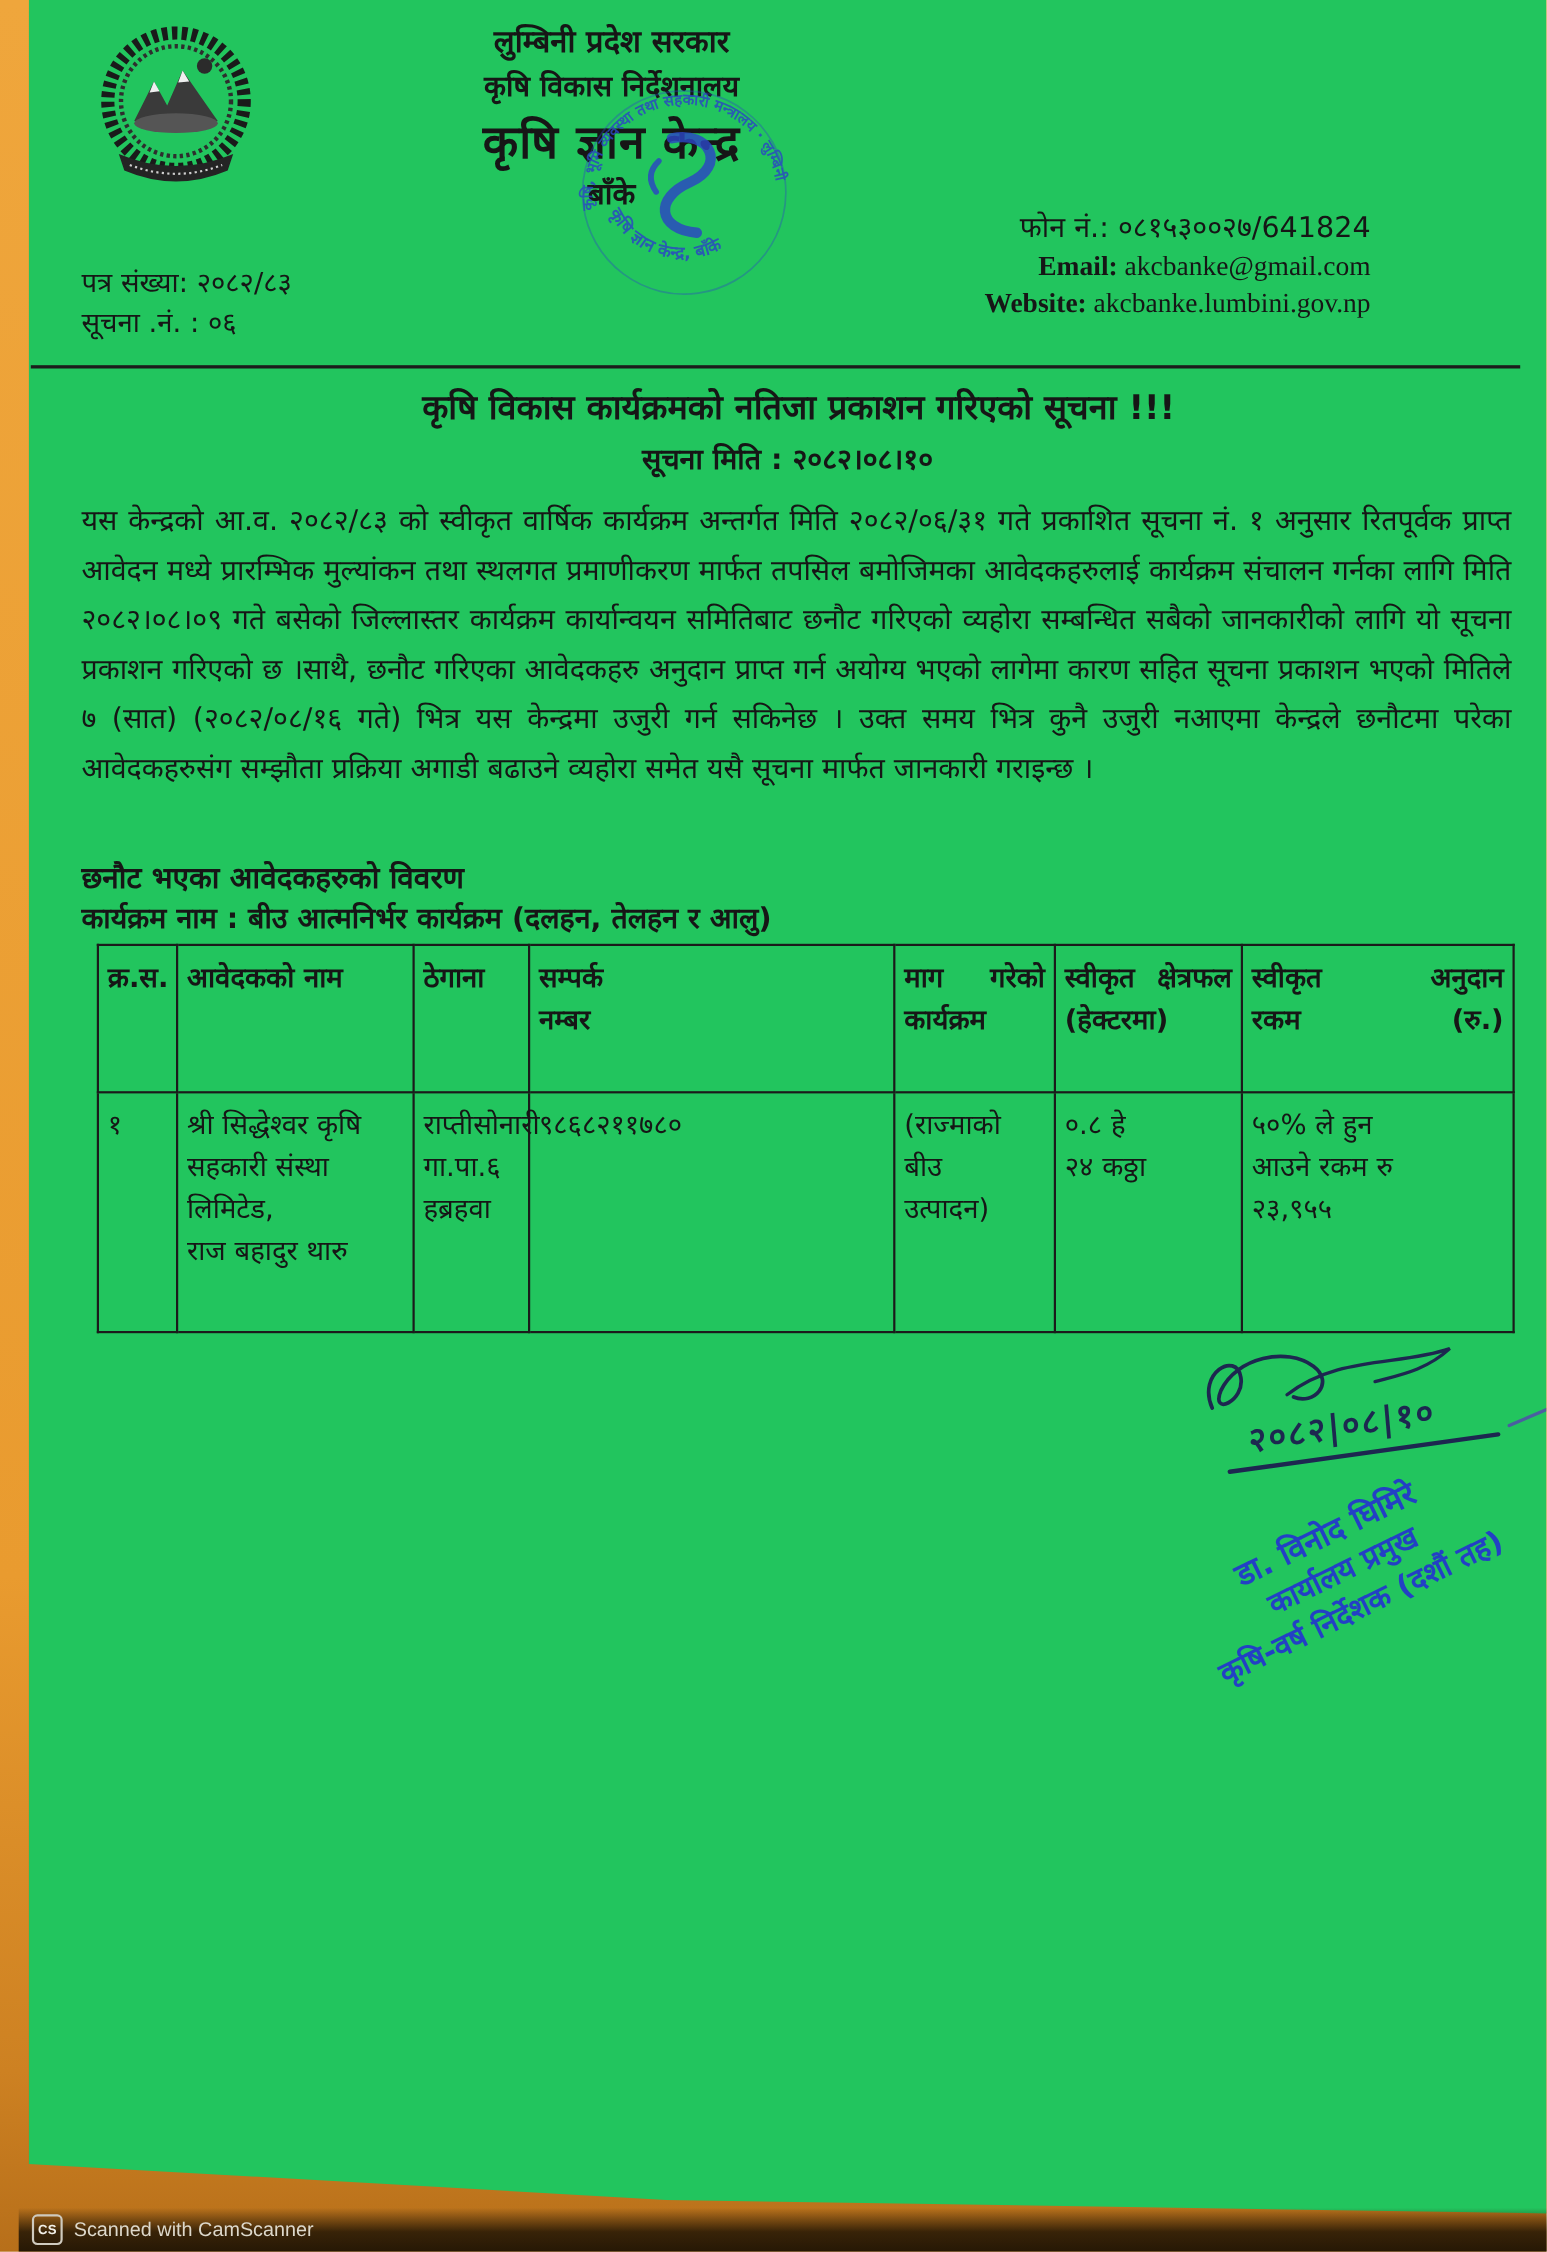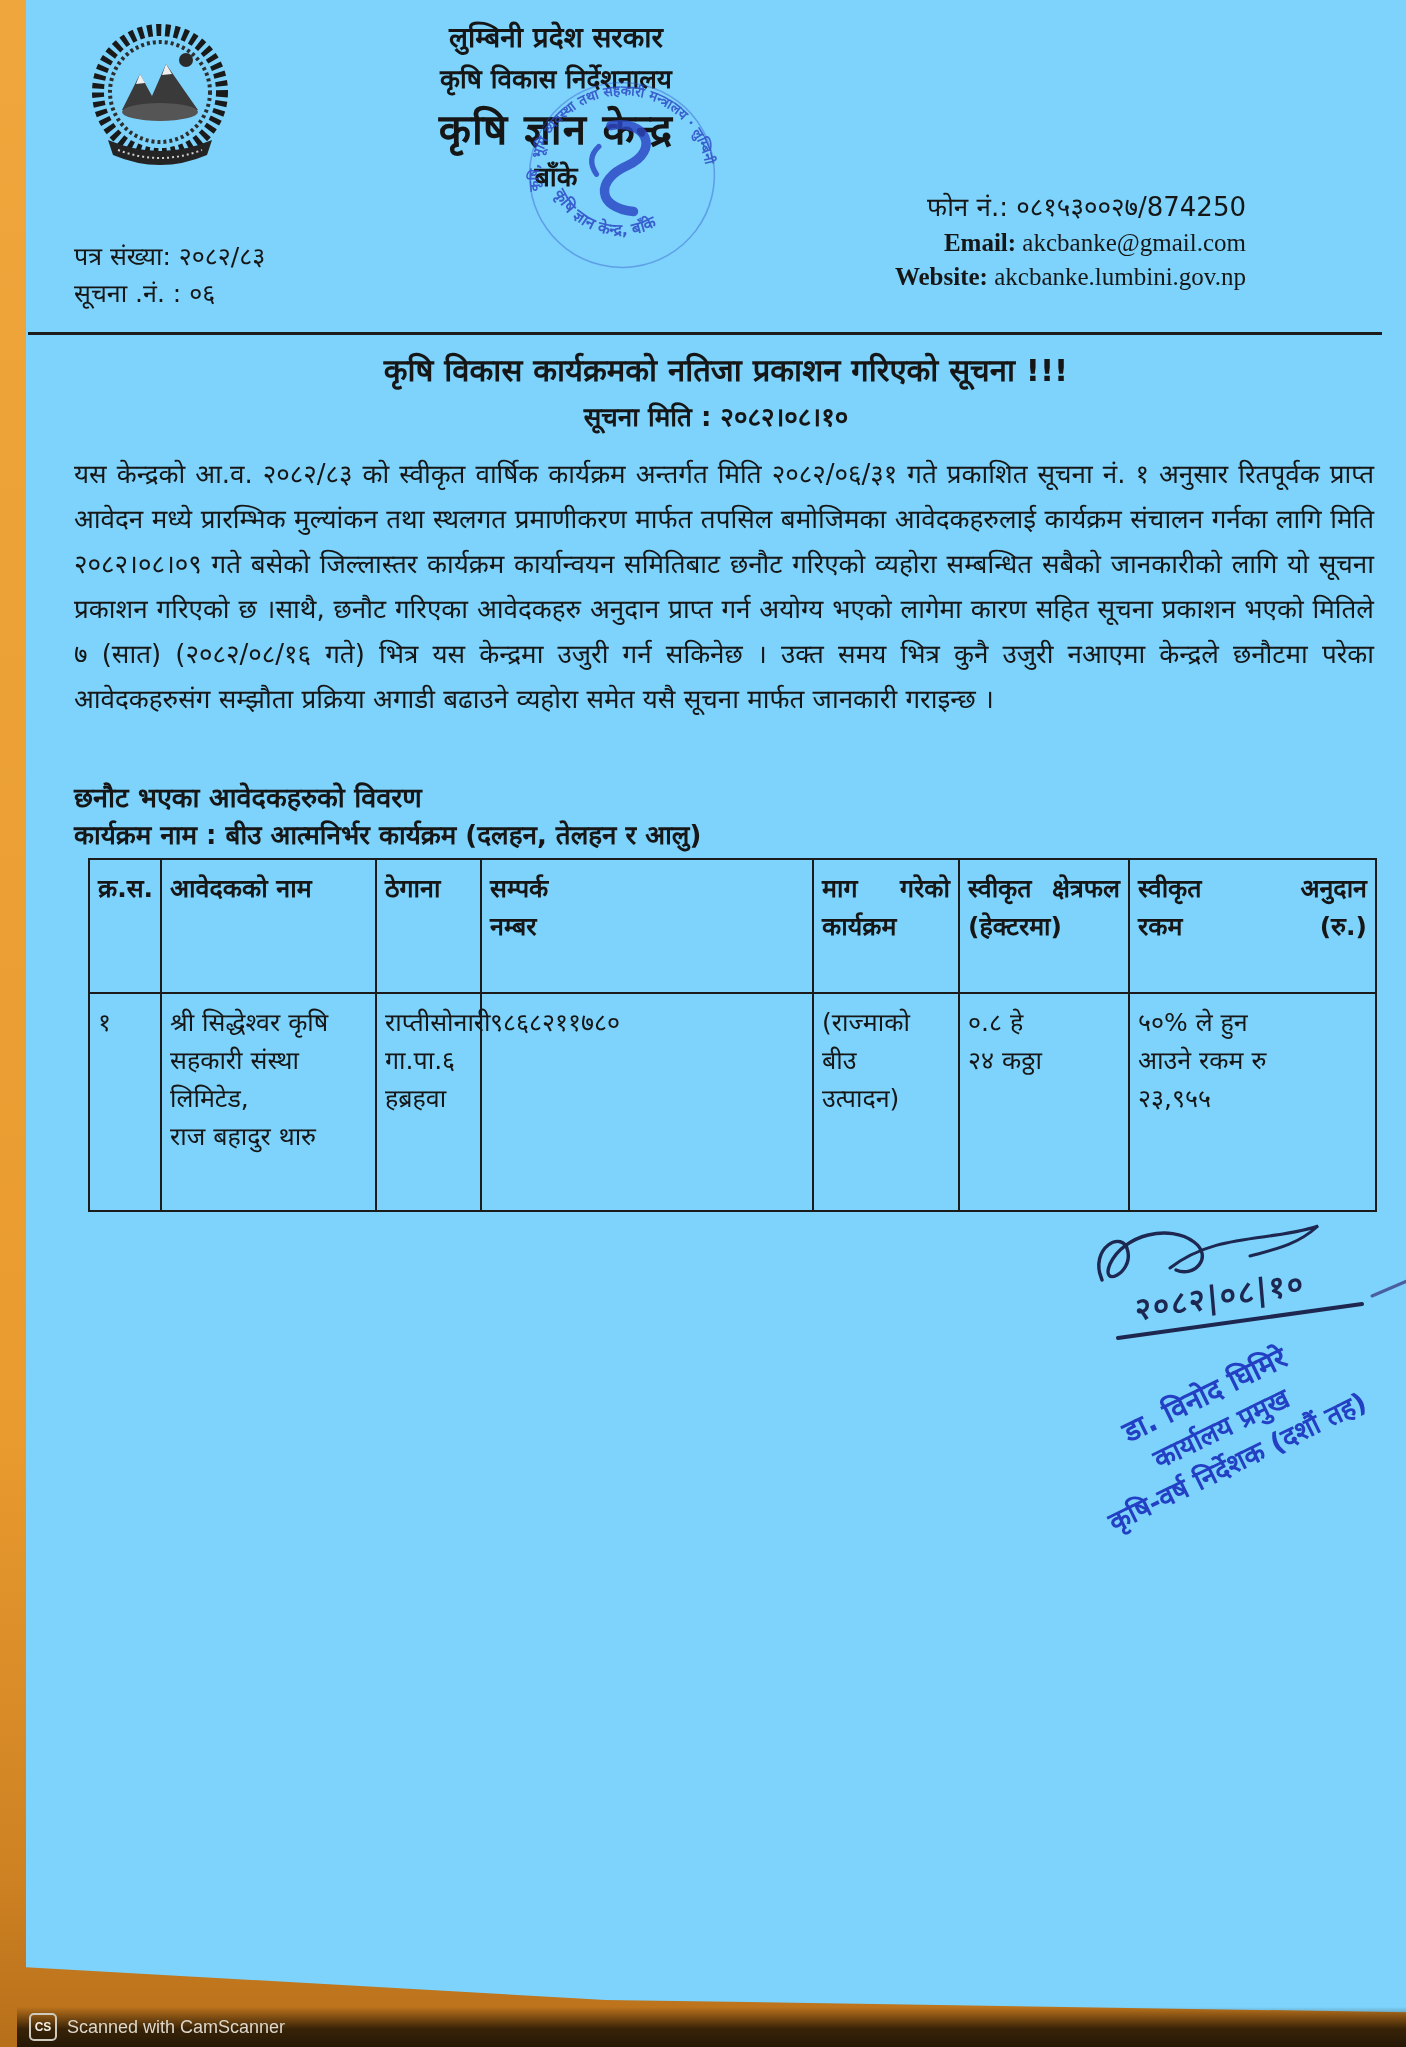--- a/index.html
+++ b/index.html
@@ -3,21 +3,21 @@
 <meta charset="utf-8">
 <style>
   html,body{margin:0;padding:0;}
   body{
     width:1406px;height:2047px;position:relative;overflow:hidden;
     font-family:"DejaVu Sans",sans-serif;color:#161616;
     background:linear-gradient(180deg,#efa63c 0%,#e99b2f 70%,#cd8122 92%,#b76f1a 100%);
   }
   .paper{
     position:absolute;left:26px;top:0;width:1380px;height:2047px;
-    background:#7dd3fc;
+    background:#22c55e;
     clip-path:polygon(0 0,100% 0,100% 98.3%,42% 97.7%,0 96.1%);
     filter:drop-shadow(0 5px 7px rgba(60,30,0,.4));
   }
   .abs{position:absolute;}
   
   .center-block{left:150px;top:20px;width:760px;text-align:center;line-height:1.25;}
   .gov-line{font-size:28px;font-weight:600;}
   .ministry-line{font-size:28px;font-weight:600;margin-top:6px;}
   .directorate-line{font-size:26px;font-weight:600;margin-top:8px;}
   .office-line{font-size:42px;font-weight:800;margin-top:8px;letter-spacing:1px;}
@@ -95,21 +95,21 @@
     <text font-size="15" font-weight="700" fill="#2b46c4">
       <textPath href="#sealBot" startOffset="8">कृषि ज्ञान केन्द्र, बाँके</textPath>
     </text>
     <path d="M96,52 C130,50 140,82 106,92 C74,101 72,128 106,136" fill="none" stroke="#2b46c4" stroke-width="9" stroke-linecap="round"></path>
     <path d="M82,70 q-14,10 -6,26" fill="none" stroke="#2b46c4" stroke-width="5" stroke-linecap="round"></path>
   </svg>
 
   <div class="abs contact-block">
     <div class="phone-line">
       <span>फोन नं.:</span>
-      <span>०८१५३००२७/874250</span>
+      <span>०८१५३००२७/641824</span>
     </div>
     <div class="contact-line serif">
       <b>Email:</b>
       <span>akcbanke@gmail.com</span>
     </div>
     <div class="contact-line serif">
       <b>Website:</b>
       <span>akcbanke.lumbini.gov.np</span>
     </div>
   </div>

